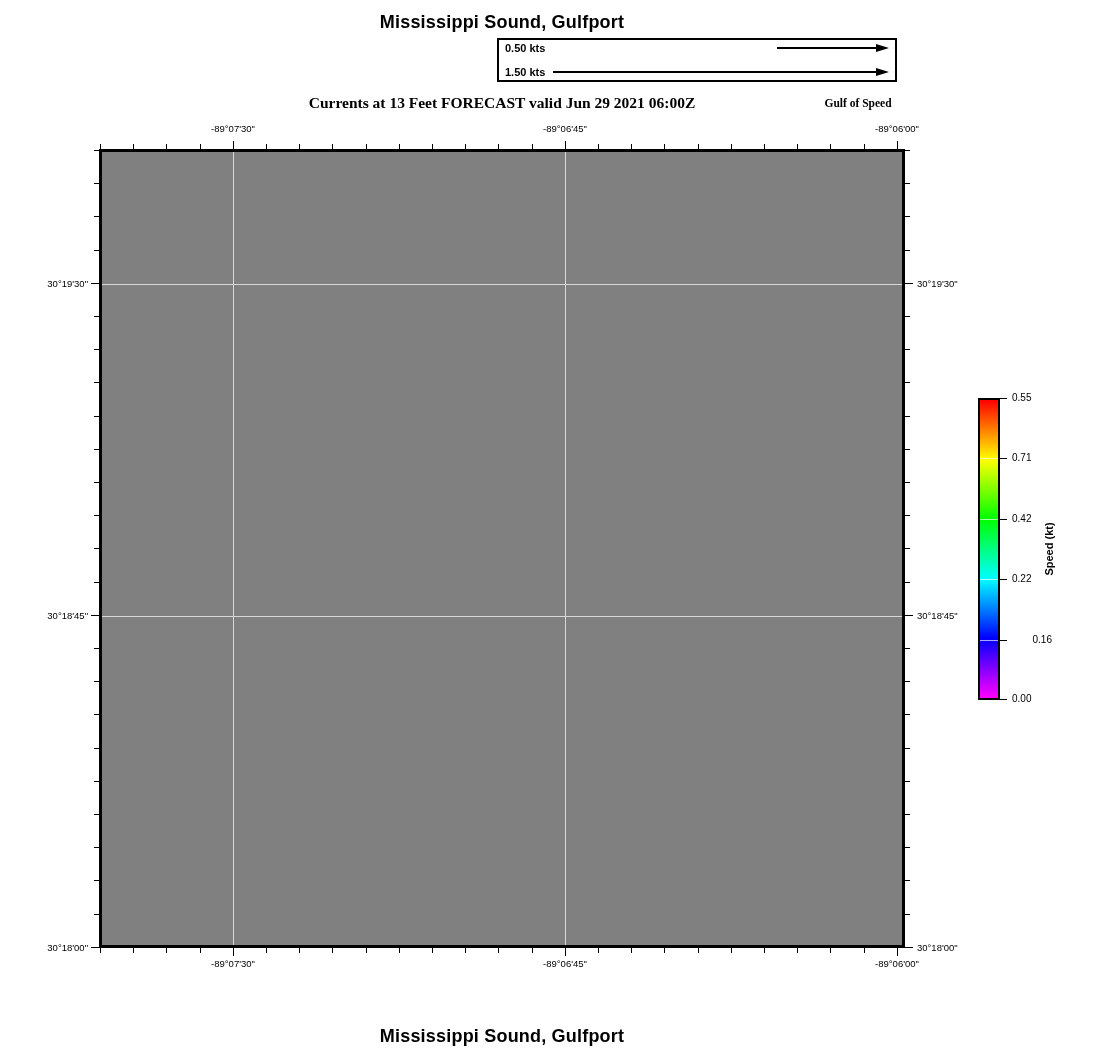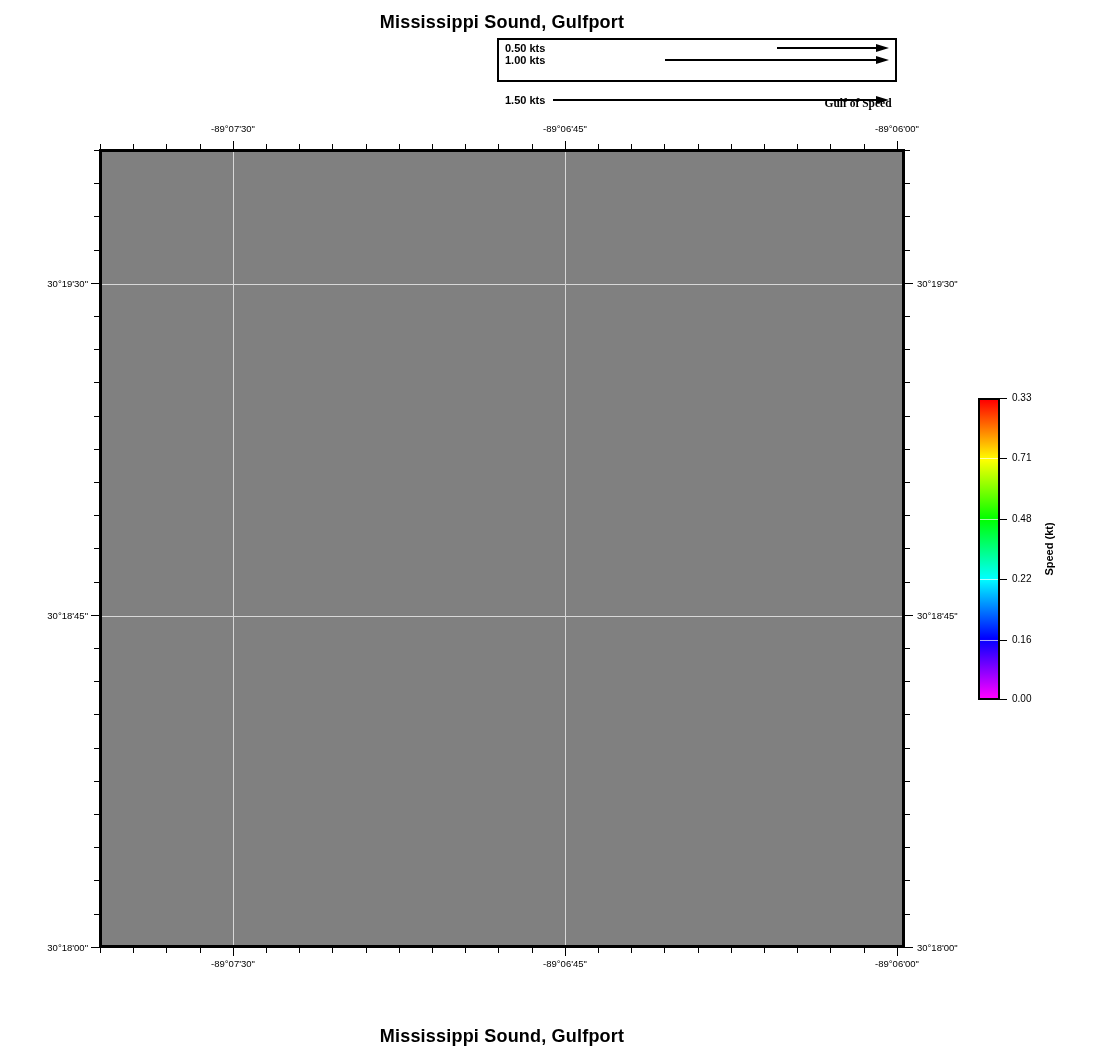--- a/index.html
+++ b/index.html
@@ -7,21 +7,21 @@
           font-family:"Liberation Sans",sans-serif;color:#000;}
 
   .title-top,.title-bottom{position:absolute;left:0;width:1004px;text-align:center;
           font-size:18px;font-weight:bold;letter-spacing:0.2px;}
   .title-top{top:12px;}
   .title-bottom{top:1026px;}
 
   .legend-box{position:absolute;left:497px;top:38px;width:400px;height:44px;
           border:2px solid #000;box-sizing:border-box;background:#fff;}
   .legend-row{position:absolute;left:4px;right:4px;height:12px;}
-  .legend-row.r0{top:2px;} .legend-row.r1{top:14px;} .legend-row.r2{top:26px;margin-top:28px;}
+  .legend-row.r0{top:2px;} .legend-row.r1{top:14px;} .legend-row.r2{top:26px;}
   .legend-label{position:absolute;left:2px;top:0;font-size:11px;font-weight:bold;line-height:12px;}
   .arrow{position:absolute;right:2px;top:0;height:12px;display:flex;align-items:center;}
   .arrow .shaft{flex:1;height:1.5px;background:#000;}
   .arrow .head{width:0;height:0;border-left:13px solid #000;
           border-top:4.5px solid transparent;border-bottom:4.5px solid transparent;}
 
   .subtitle{position:absolute;left:0;top:94px;width:1004px;text-align:center;
           font-family:"Liberation Serif",serif;font-size:15.5px;font-weight:bold;}
   .region-label{position:absolute;left:808px;top:97px;width:100px;text-align:center;
           font-family:"Liberation Serif",serif;font-size:11.5px;font-weight:bold;}
@@ -45,55 +45,49 @@
   .lat.r{left:917px;text-align:left;}
   .lat.y0{top:278px;} .lat.y1{top:610px;} .lat.y2{top:942px;}
 
   .colorbar{position:absolute;left:978px;top:398px;width:22px;height:302px;
           box-sizing:border-box;border:2px solid #000;}
   .cb-line{position:absolute;left:0;right:0;height:1px;background:rgba(255,255,255,0.65);}
   .cbl1{top:58px;} .cbl2{top:119px;} .cbl3{top:179px;} .cbl4{top:240px;}
   .cb-tick{position:absolute;left:1000px;width:7px;height:1px;background:#000;}
   .cbt0{top:398px;} .cbt1{top:458px;} .cbt2{top:519px;} .cbt3{top:579px;} .cbt4{top:640px;} .cbt5{top:699px;}
   .cb-label{position:absolute;left:1012px;width:40px;font-size:10px;line-height:12px;}
-  .cbv0{top:392px;} .cbv1{top:452px;} .cbv2{top:513px;} .cbv3{top:573px;} .cbv4{top:634px;} .cbv5{top:693px;}
+  .cbv0{top:392px;} .cbv1{top:452px;} .cbv2{top:513px;} .cbv3{top:573px;} .cbv4{top:634px;text-align:right;} .cbv5{top:693px;}
   .cb-title{position:absolute;left:990px;top:542px;width:120px;height:14px;text-align:center;
           font-size:11px;font-weight:bold;transform:rotate(-90deg);}
 </style>
 </head>
 <body>
 
 <div class="canvas">
 
   <div class="title-top">Mississippi Sound, Gulfport</div>
 
   <div class="legend-box">
     <div class="legend-row r0">
       <span class="legend-label">0.50 kts</span>
       <div class="arrow" style="width: 112px;">
-        <div class="shaft"></div>
-        <div class="head"></div>
-      </div>
-    </div>
-    <div class="legend-row r1">
-      <span class="legend-label">1.00 kts</span>
-      <div class="arrow" style="width: 224px;">
         <div class="shaft"></div>
         <div class="head"></div>
       </div>
     </div>
     <div class="legend-row r2">
       <span class="legend-label">1.50 kts</span>
       <div class="arrow" style="width: 336px;">
         <div class="shaft"></div>
         <div class="head"></div>
       </div>
     </div>
   </div>
 
+  <div class="subtitle">Currents at 13 Feet FORECAST valid Jun 29 2021 06:00Z</div>
   <div class="region-label">Gulf of Speed</div>
 
   <div class="map-frame" style="background: rgb(128, 128, 128);">
     <div class="gridline v gv0" style="background: rgb(216, 216, 216);"></div>
     <div class="gridline v gv1" style="background: rgb(216, 216, 216);"></div>
     <div class="gridline h gh0" style="background: rgb(216, 216, 216);"></div>
     <div class="gridline h gh1" style="background: rgb(216, 216, 216);"></div>
   </div>
 
   <div class="axis-label lon t c0">-89°07'30"</div>
@@ -115,23 +109,23 @@
     <div class="cb-line cbl2"></div>
     <div class="cb-line cbl3"></div>
     <div class="cb-line cbl4"></div>
   </div>
   <div class="cb-tick cbt0"></div>
   <div class="cb-tick cbt1"></div>
   <div class="cb-tick cbt2"></div>
   <div class="cb-tick cbt3"></div>
   <div class="cb-tick cbt4"></div>
   <div class="cb-tick cbt5"></div>
-  <div class="cb-label cbv0">0.33</div>
+  <div class="cb-label cbv0">0.55</div>
   <div class="cb-label cbv1">0.71</div>
-  <div class="cb-label cbv2">0.48</div>
+  <div class="cb-label cbv2">0.42</div>
   <div class="cb-label cbv3">0.22</div>
   <div class="cb-label cbv4">0.16</div>
   <div class="cb-label cbv5">0.00</div>
   <div class="cb-title">Speed (kt)</div>
 
   <div class="title-bottom">Mississippi Sound, Gulfport</div>
 
 <div class="tick" style="left: 100px; top: 144px; width: 1px; height: 5px;"></div>
     <div class="tick" style="left: 100px; top: 948px; width: 1px; height: 5px;"></div>
     <div class="tick" style="left: 94px; top: 150px; width: 5px; height: 1px;"></div>

